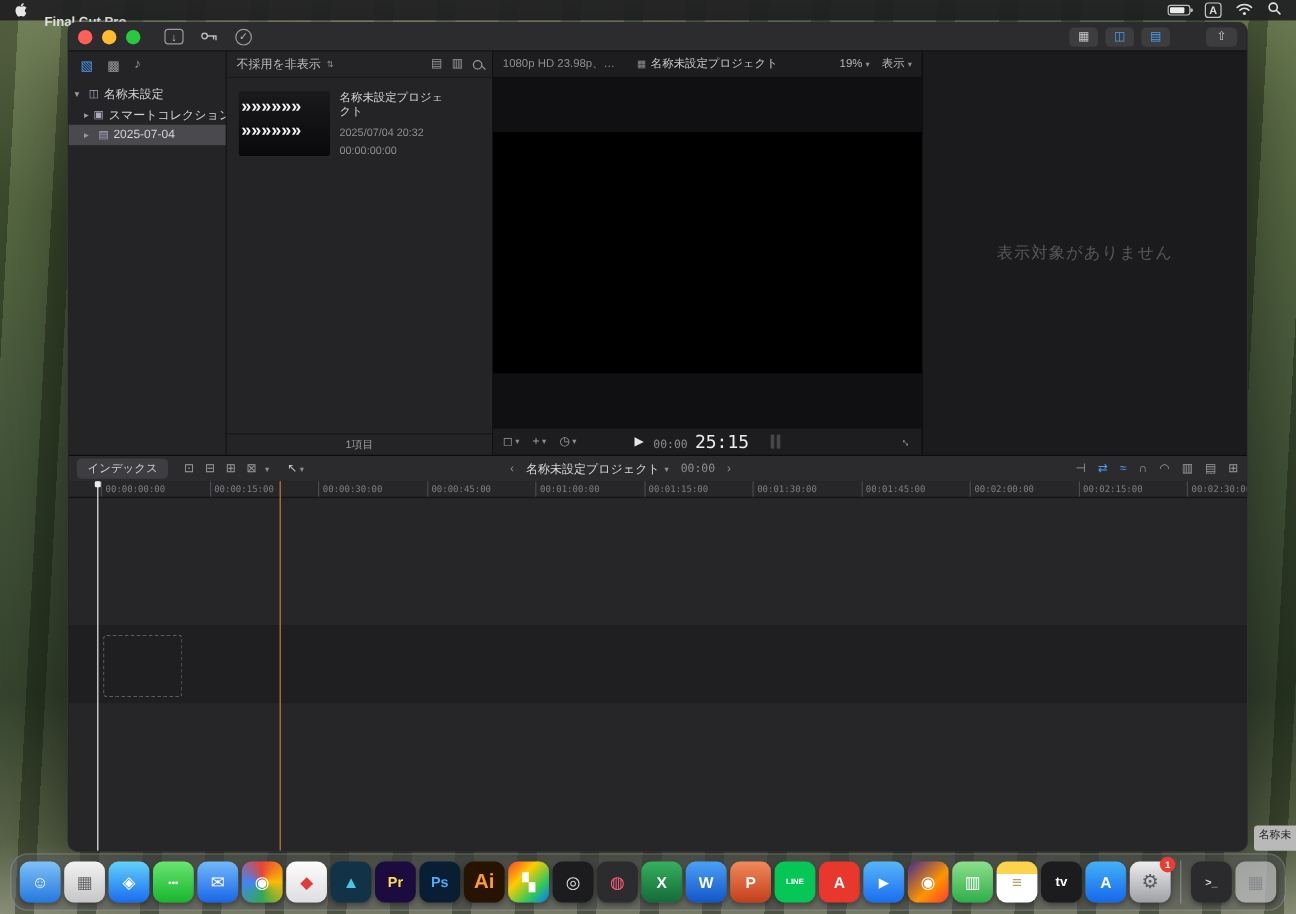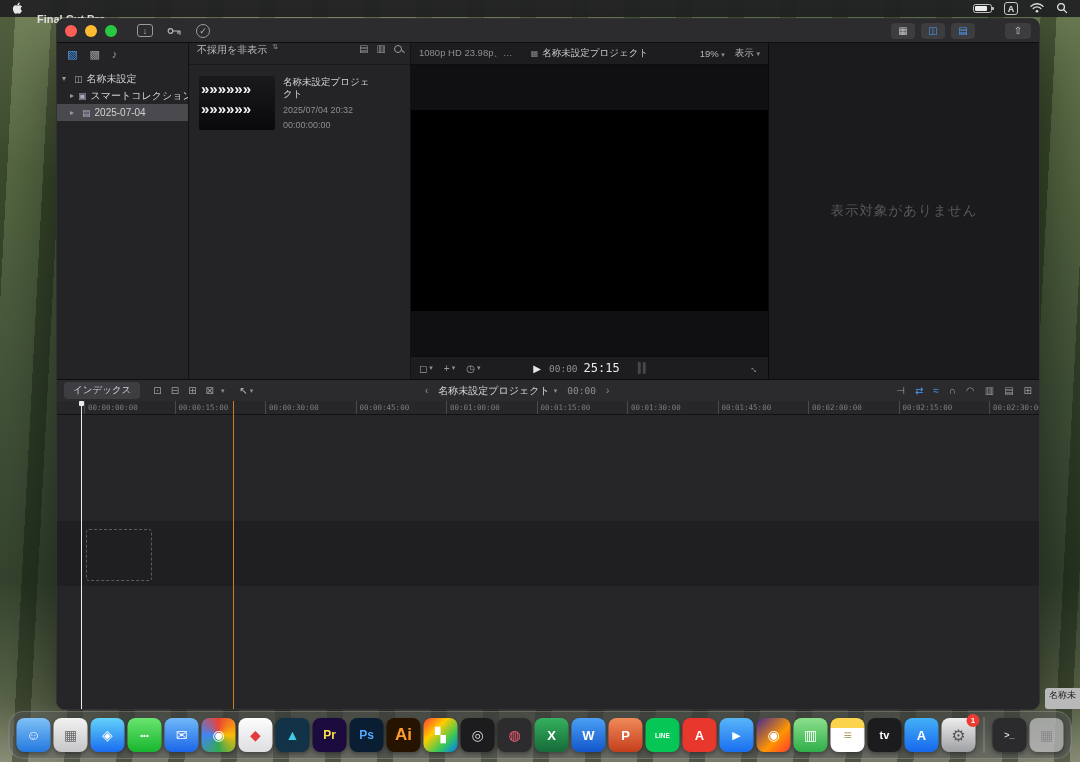--- a/index.html
+++ b/index.html
@@ -59,21 +59,21 @@
   .sidebar{ width:132px; background:#242427; border-right:1px solid #121214; display:flex; flex-direction:column; }
   .sidebar-tabs{ height:22px; display:flex; align-items:center; gap:12px; padding:0 10px; font-size:11px; }
   .tree{ font-size:10px; color:#d2d2d5; padding-top:5px; }
   .tree-row{ height:17px; display:flex; align-items:center; gap:4px; padding:0 5px; white-space:nowrap; overflow:hidden; }
   .tree-row .disc{ color:#9a9a9e; font-size:8px; width:8px; }
   .tree-row .ticon{ color:#a8a8c0; font-size:9px; }
   .tree-row.child{ padding-left:13px; }
   .tree-row.selected{ background:#4a4a4e; }
 
   .browser{ width:222px; background:#242427; border-right:1px solid #121214; display:flex; flex-direction:column; }
-  .browser-header{ height:22px; display:flex; align-items:flex-start; gap:5px; padding:0 8px;
+  .browser-header{ height:22px; display:flex; align-items:center; gap:5px; padding:0 8px;
     font-size:10px; color:#bcbcbf; border-bottom:1px solid #18181a; }
   .bh-icons{ margin-left:auto; display:flex; align-items:center; gap:8px; color:#9a9a9e; font-size:10px; }
   .mag{ width:8px; height:8px; border:1.3px solid #9a9a9e; border-radius:50%; position:relative; }
   .mag::after{ content:""; position:absolute; width:4px; height:1.4px; background:#9a9a9e;
     transform:rotate(45deg); right:-4px; bottom:-1px; }
   .browser-body{ flex:1; padding:11px 10px; display:flex; gap:8px; }
   .clip-thumb{ width:76px; height:54px; border-radius:2px; overflow:hidden; flex-shrink:0;
     background:linear-gradient(180deg,#1a1a1d,#09090b); color:#f2f2f2; font-weight:bold;
     font-size:15px; line-height:1.35; padding:3px 2px; letter-spacing:0; white-space:nowrap; }
   .clip-info{ width:96px; font-size:9.5px; line-height:1.3; color:#d6d6d9; }
@@ -91,21 +91,21 @@
   .viewer-stage{ flex:1; position:relative; background:#101012; }
   .video{ position:absolute; left:0; right:0; top:45px; height:201px; background:#000; }
   .transport{ height:23px; background:#1d1d1f; border-top:1px solid #0d0d0e; position:relative;
     display:flex; align-items:center; padding:0 8px; color:#9d9da1; font-size:10px; }
   .tp-left{ display:flex; gap:11px; align-items:center; }
   .tp-tool{ display:flex; align-items:center; gap:2px; }
   .tp-center{ position:absolute; left:50%; transform:translateX(-50%); display:flex; align-items:center; gap:8px; }
   .play{ color:#e6e6e8; font-size:10px; }
   .tc{ font-family:"DejaVu Sans Mono",monospace; white-space:nowrap; }
   .tc-prefix{ color:#8e8e92; font-size:9.5px; }
-  .tc-value{ color:#ececee; font-size:12px; }
+  .tc-value{ color:#ececee; font-size:15px; }
   .meters{ display:flex; gap:2px; margin-left:10px; }
   .meter{ width:3px; height:12px; background:#47474b; border-radius:1px; }
   .fullscreen{ margin-left:auto; display:inline-block; transform:rotate(45deg); color:#9d9da1; }
 
   .rightpanel{ flex:1; background:#1b1b1d; display:flex; align-items:center; justify-content:center;text-align:center; }
   .empty-msg{ color:#58585c; font-size:13.5px; letter-spacing:1px; }
 
   
   .tl-toolbar{ position:absolute; top:360px; left:0; right:0; height:22px; background:#2b2b2d;
     border-top:1px solid #0d0d0e; display:flex; align-items:center; padding:0 7px; gap:7px;
@@ -254,20 +254,21 @@
         </div>
         <div class="browser-body">
           <div class="clip-thumb" style="white-space:pre;">»»»»»»
 »»»»»»</div>
           <div class="clip-info">
             <div class="clip-title">名称未設定プロジェクト</div>
             <div class="clip-meta">2025/07/04 20:32</div>
             <div class="clip-meta">00:00:00:00</div>
           </div>
         </div>
+        <div class="browser-footer">1項目</div>
       </div>
 
       <div class="viewer">
         <div class="viewer-header">
           <span>1080p HD 23.98p、…</span>
           <span class="vh-center">
             <span style="font-size:8px;color:#8e8e92;">▦</span>
             <span>名称未設定プロジェクト</span>
           </span>
           <span class="vh-right">

